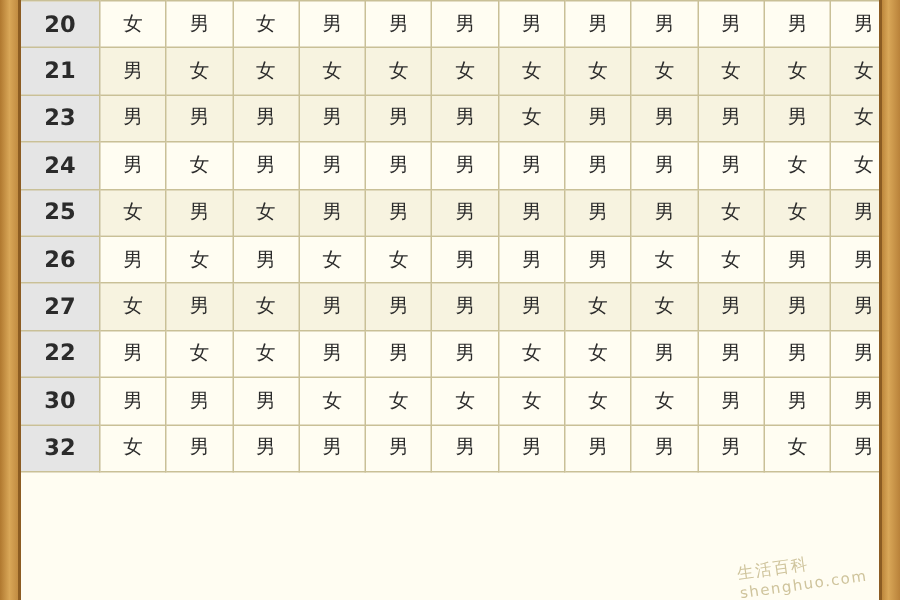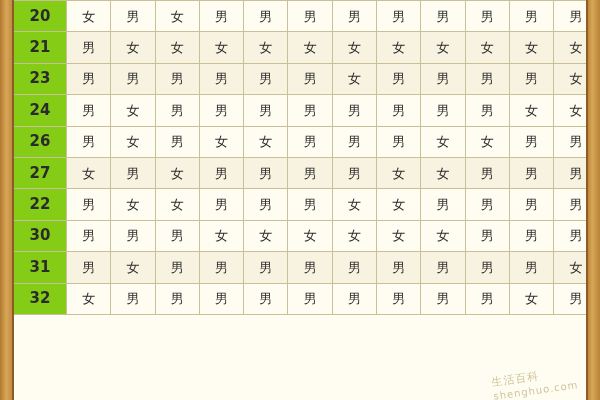--- a/index.html
+++ b/index.html
@@ -61,21 +61,21 @@
     vertical-align: middle;
     font-size: 13px;
     color: #2b2b2b;
     padding: 0;
     line-height: 1;
   }
   table.chart td.age {
     width: 52px;
     font-weight: bold;
     font-size: 15px;
-    background: #84cc16;
+    background: #e5e5e5;
     border-left: none;
   }
   table.chart td.cell {
     width: 43.3px;
   }
   
   tr.odd td { background: #fffdf2; }
   tr.even td { background: #f7f3e0; }
 
   .watermark {
@@ -163,20 +163,35 @@
             <td class="cell">男</td>
             <td class="cell">男</td>
             <td class="cell">男</td>
             <td class="cell">男</td>
             <td class="cell">男</td>
             <td class="cell">男</td>
             <td class="cell">男</td>
             <td class="cell">女</td>
             <td class="cell">女</td>
           </tr>
+          <tr class="even">
+            <td class="age">25</td>
+            <td class="cell">女</td>
+            <td class="cell">男</td>
+            <td class="cell">女</td>
+            <td class="cell">男</td>
+            <td class="cell">男</td>
+            <td class="cell">男</td>
+            <td class="cell">男</td>
+            <td class="cell">男</td>
+            <td class="cell">男</td>
+            <td class="cell">女</td>
+            <td class="cell">女</td>
+            <td class="cell">男</td>
+          </tr>
           <tr class="odd">
             <td class="age">26</td>
             <td class="cell">男</td>
             <td class="cell">女</td>
             <td class="cell">男</td>
             <td class="cell">女</td>
             <td class="cell">女</td>
             <td class="cell">男</td>
             <td class="cell">男</td>
             <td class="cell">男</td>
@@ -222,35 +237,20 @@
             <td class="cell">男</td>
             <td class="cell">女</td>
             <td class="cell">女</td>
             <td class="cell">女</td>
             <td class="cell">女</td>
             <td class="cell">女</td>
             <td class="cell">女</td>
             <td class="cell">男</td>
             <td class="cell">男</td>
             <td class="cell">男</td>
-          </tr>
-          <tr class="even">
-            <td class="age">31</td>
-            <td class="cell">男</td>
-            <td class="cell">女</td>
-            <td class="cell">男</td>
-            <td class="cell">男</td>
-            <td class="cell">男</td>
-            <td class="cell">男</td>
-            <td class="cell">男</td>
-            <td class="cell">男</td>
-            <td class="cell">男</td>
-            <td class="cell">男</td>
-            <td class="cell">男</td>
-            <td class="cell">女</td>
           </tr>
           <tr class="odd">
             <td class="age">32</td>
             <td class="cell">女</td>
             <td class="cell">男</td>
             <td class="cell">男</td>
             <td class="cell">男</td>
             <td class="cell">男</td>
             <td class="cell">男</td>
             <td class="cell">男</td>

